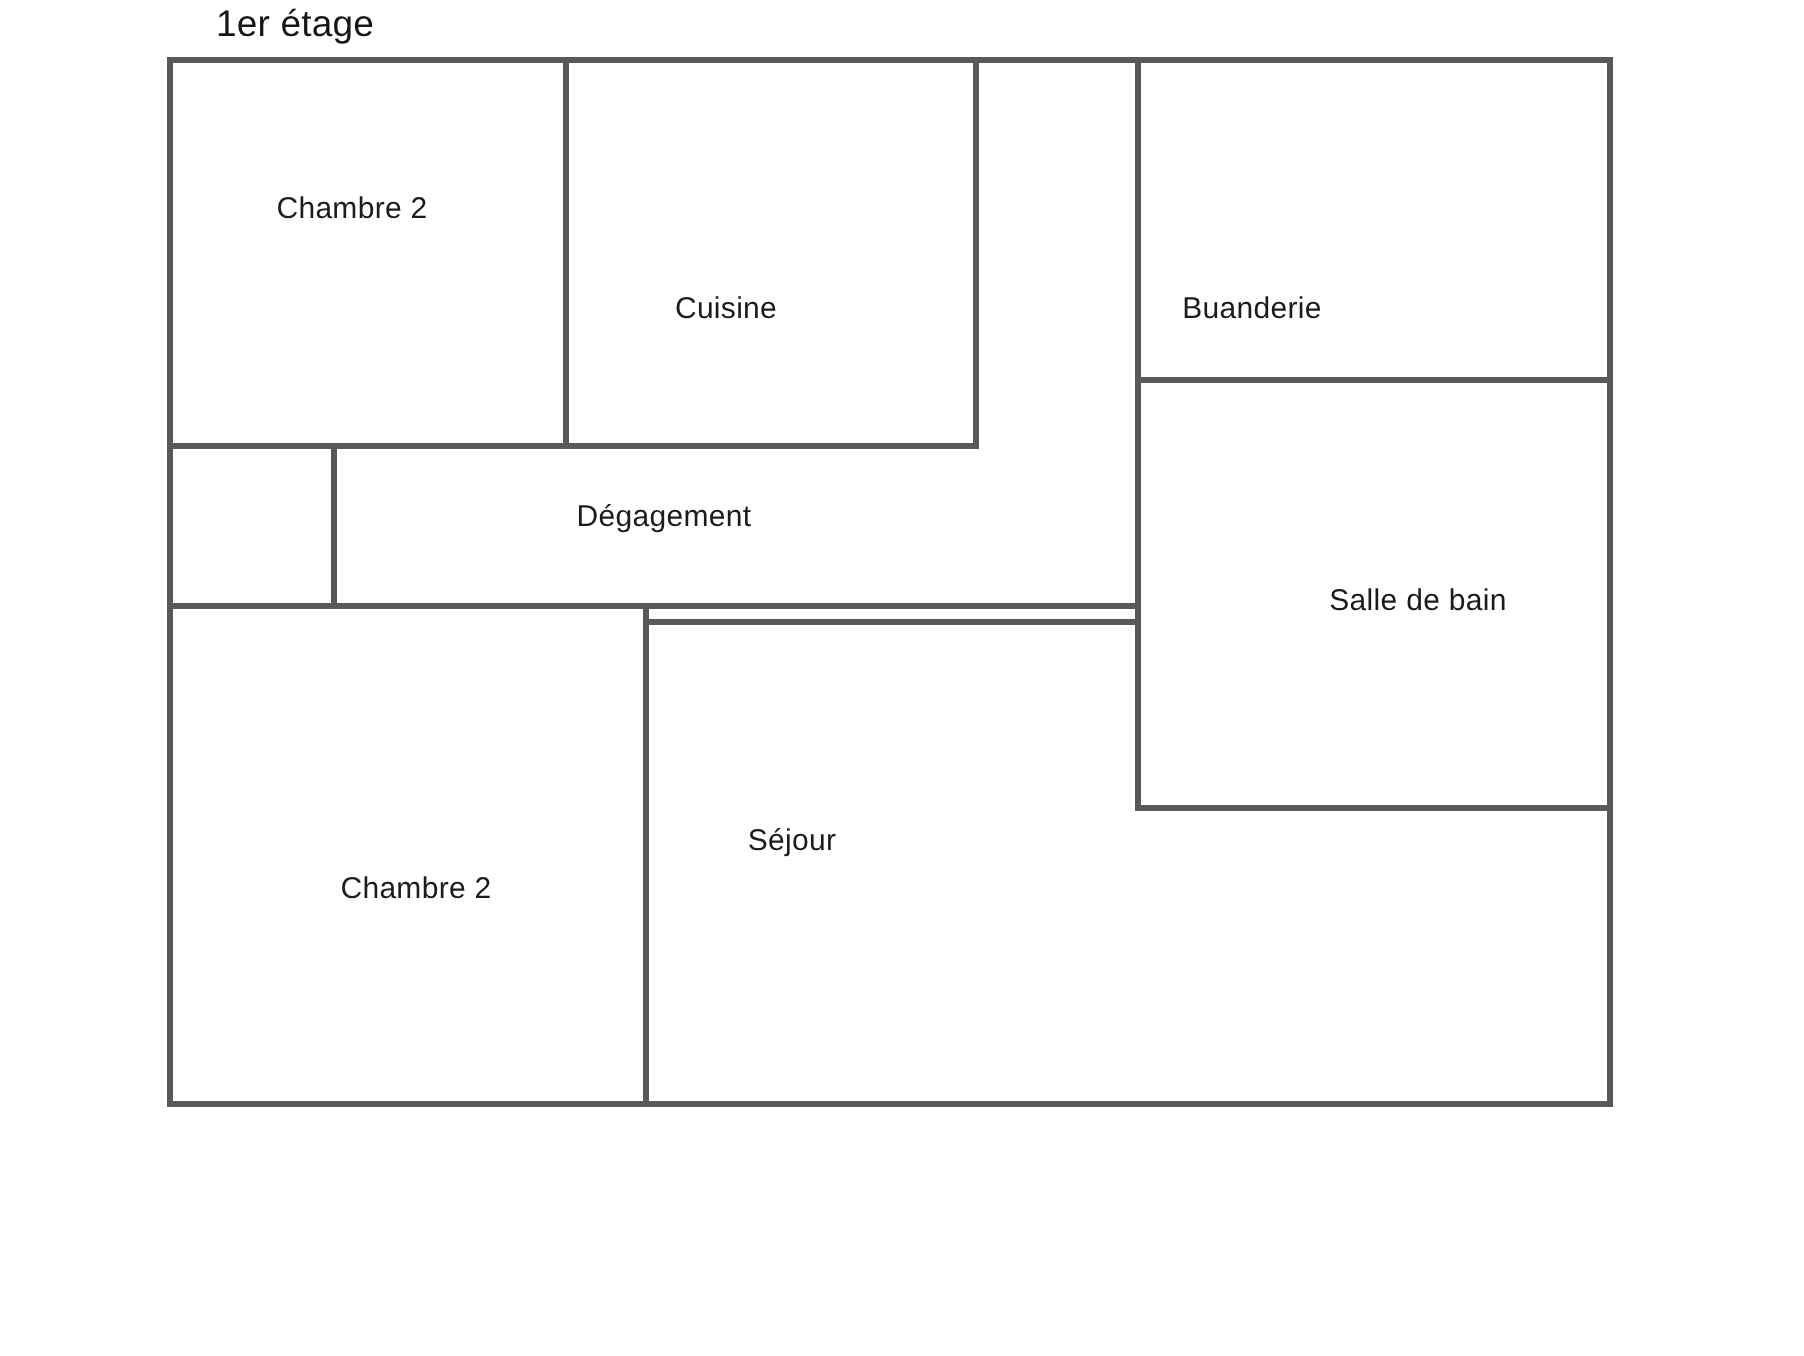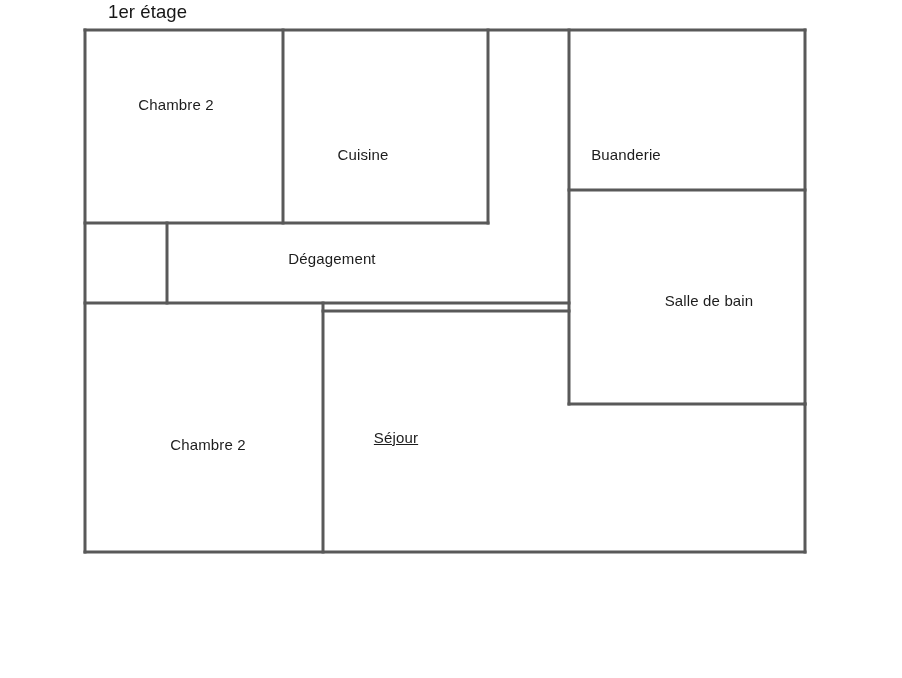--- a/index.html
+++ b/index.html
@@ -74,17 +74,17 @@
         <line x1="323" y1="303" x2="323" y2="552" stroke="#595959"></line>
       </g>
   </svg>
 
   <div id="labels-layer">
       <div class="room-label" style="left: 176px; top: 105px;">Chambre 2</div>
       <div class="room-label" style="left: 363px; top: 119px; margin-top: 36px;">Cuisine</div>
       <div class="room-label" style="left: 626px; top: 155px; text-align: right;">Buanderie</div>
       <div class="room-label" style="left: 332px; top: 259px;">Dégagement</div>
       <div class="room-label" style="left: 709px; top: 301px;">Salle de bain</div>
-      <div class="room-label" style="left: 396px; top: 438px; text-decoration: underline;">Séjour</div>
+      <div class="room-label" style="left: 396px; top: 421px;">Séjour</div>
       <div class="room-label" style="left: 208px; top: 445px; text-align: center;">Chambre 2</div>
     </div>
 
 </div>
 
 </body></html>

